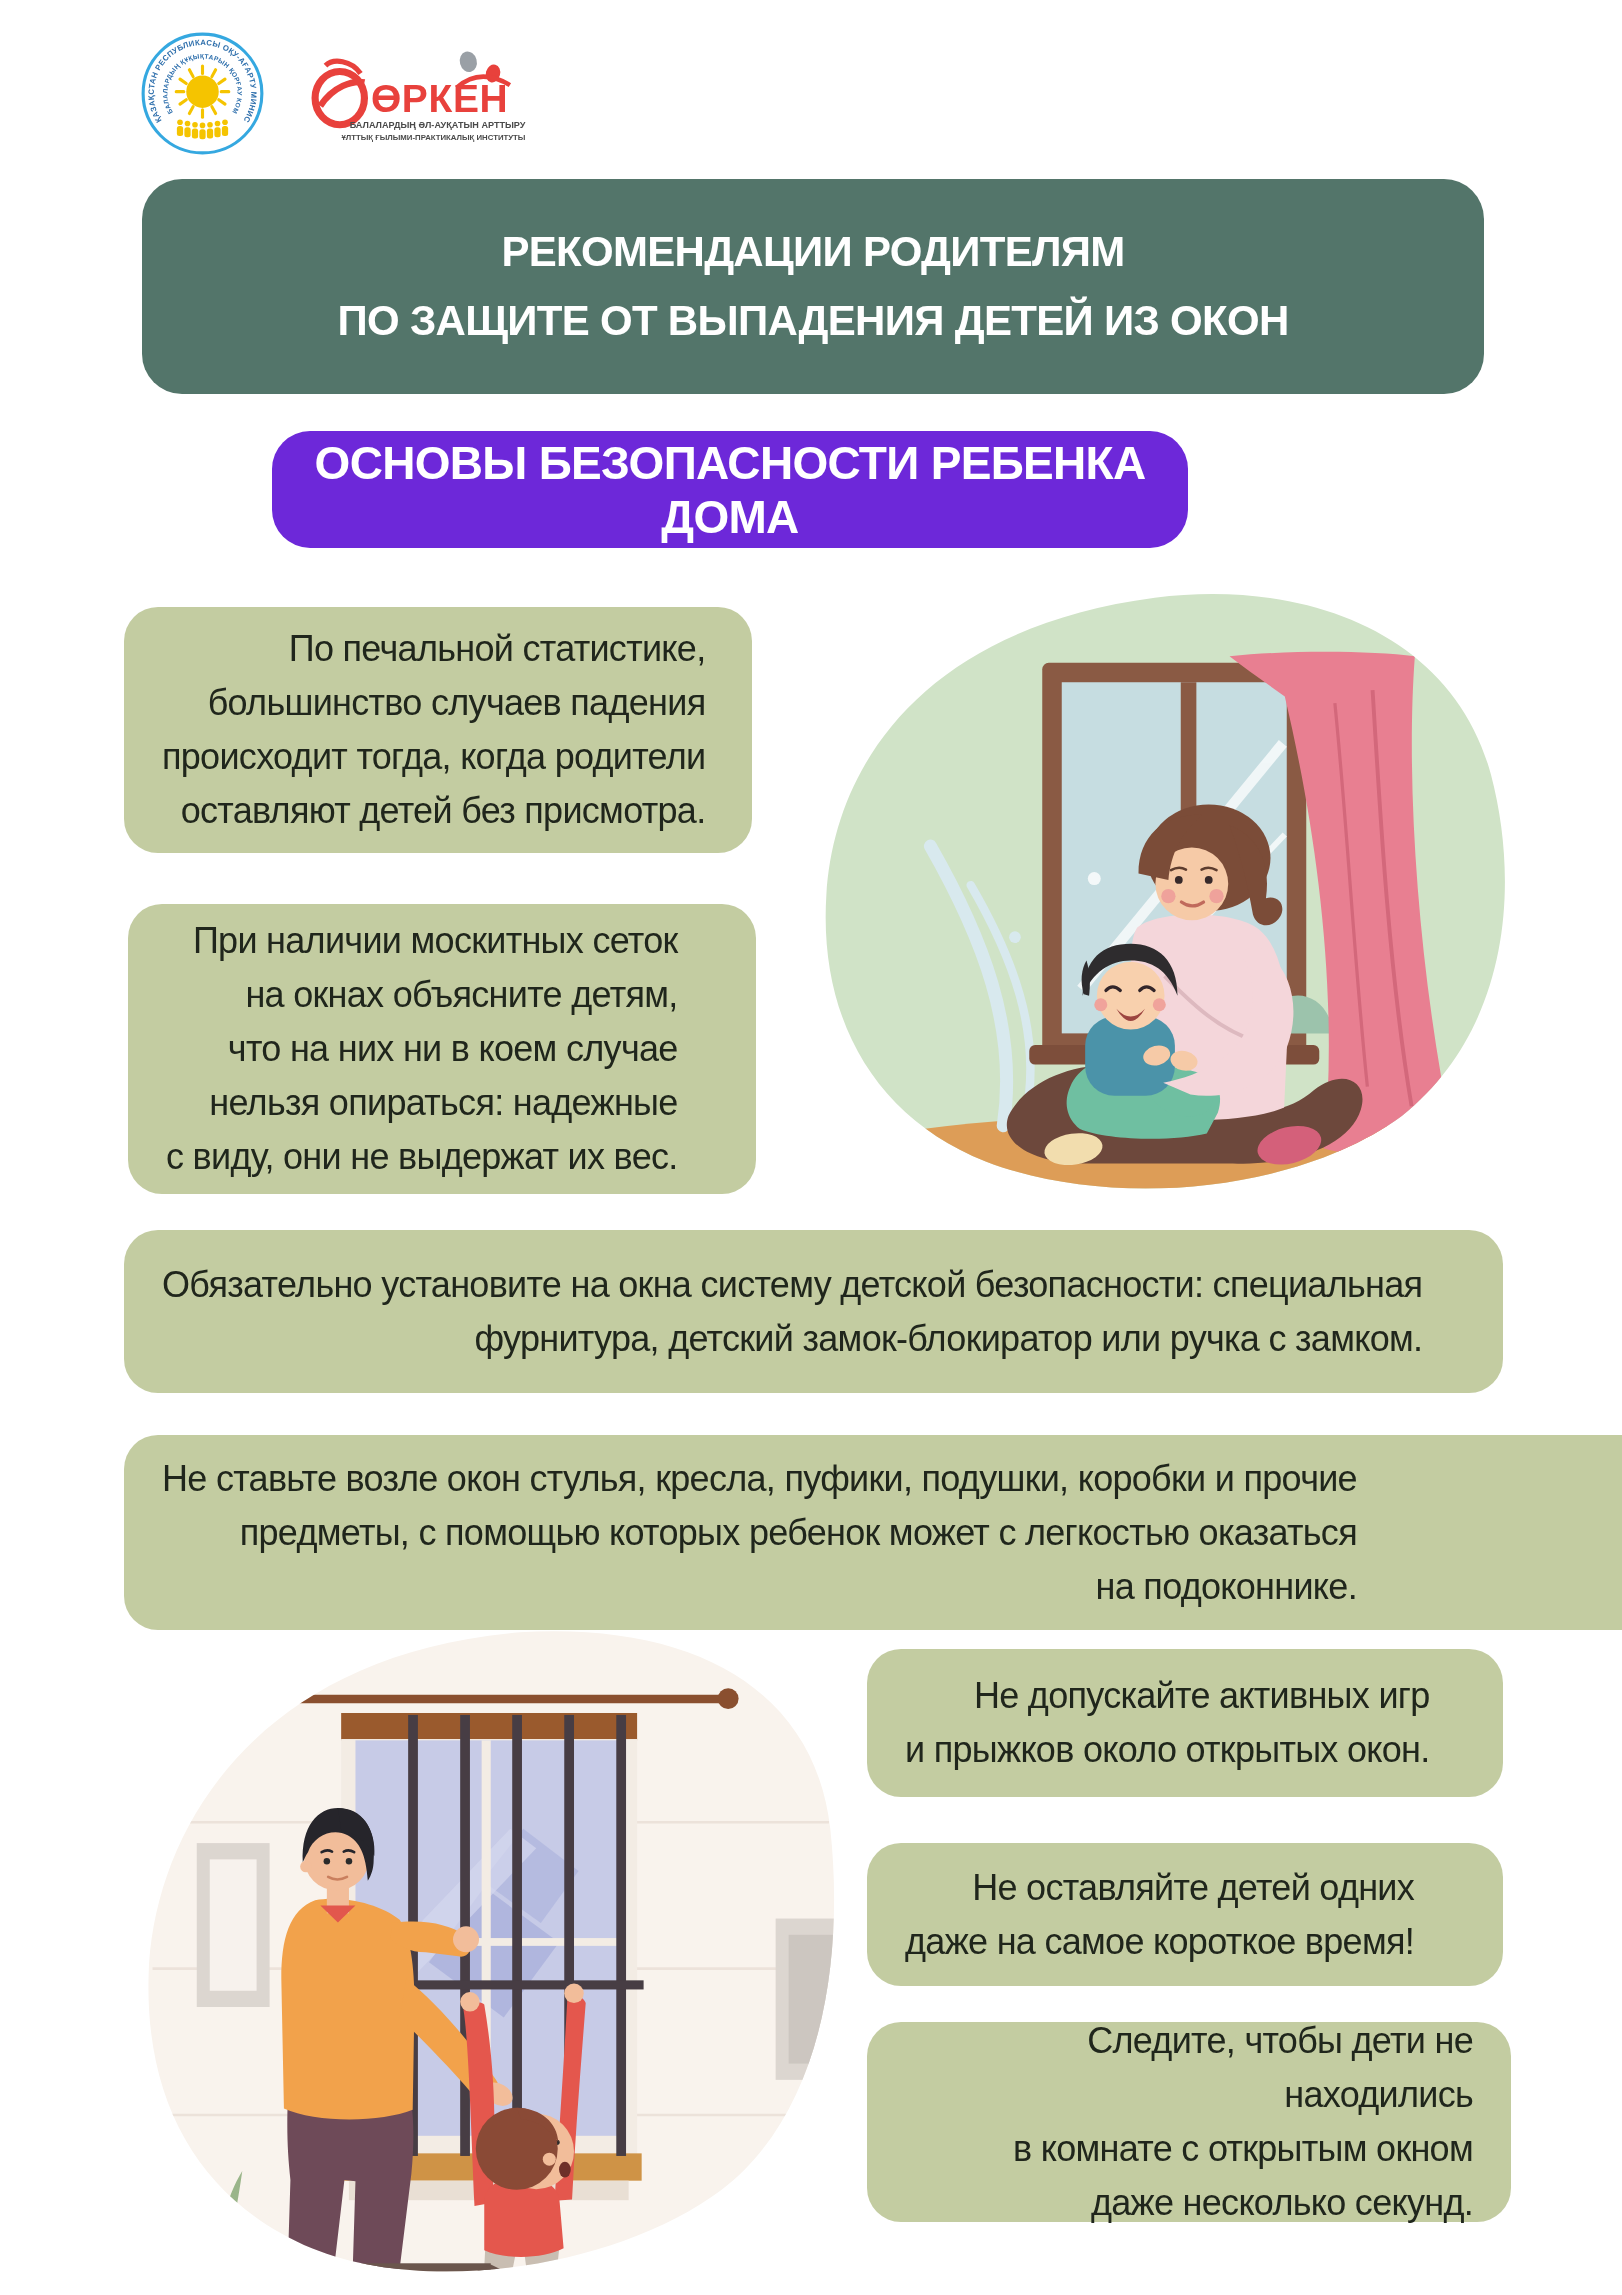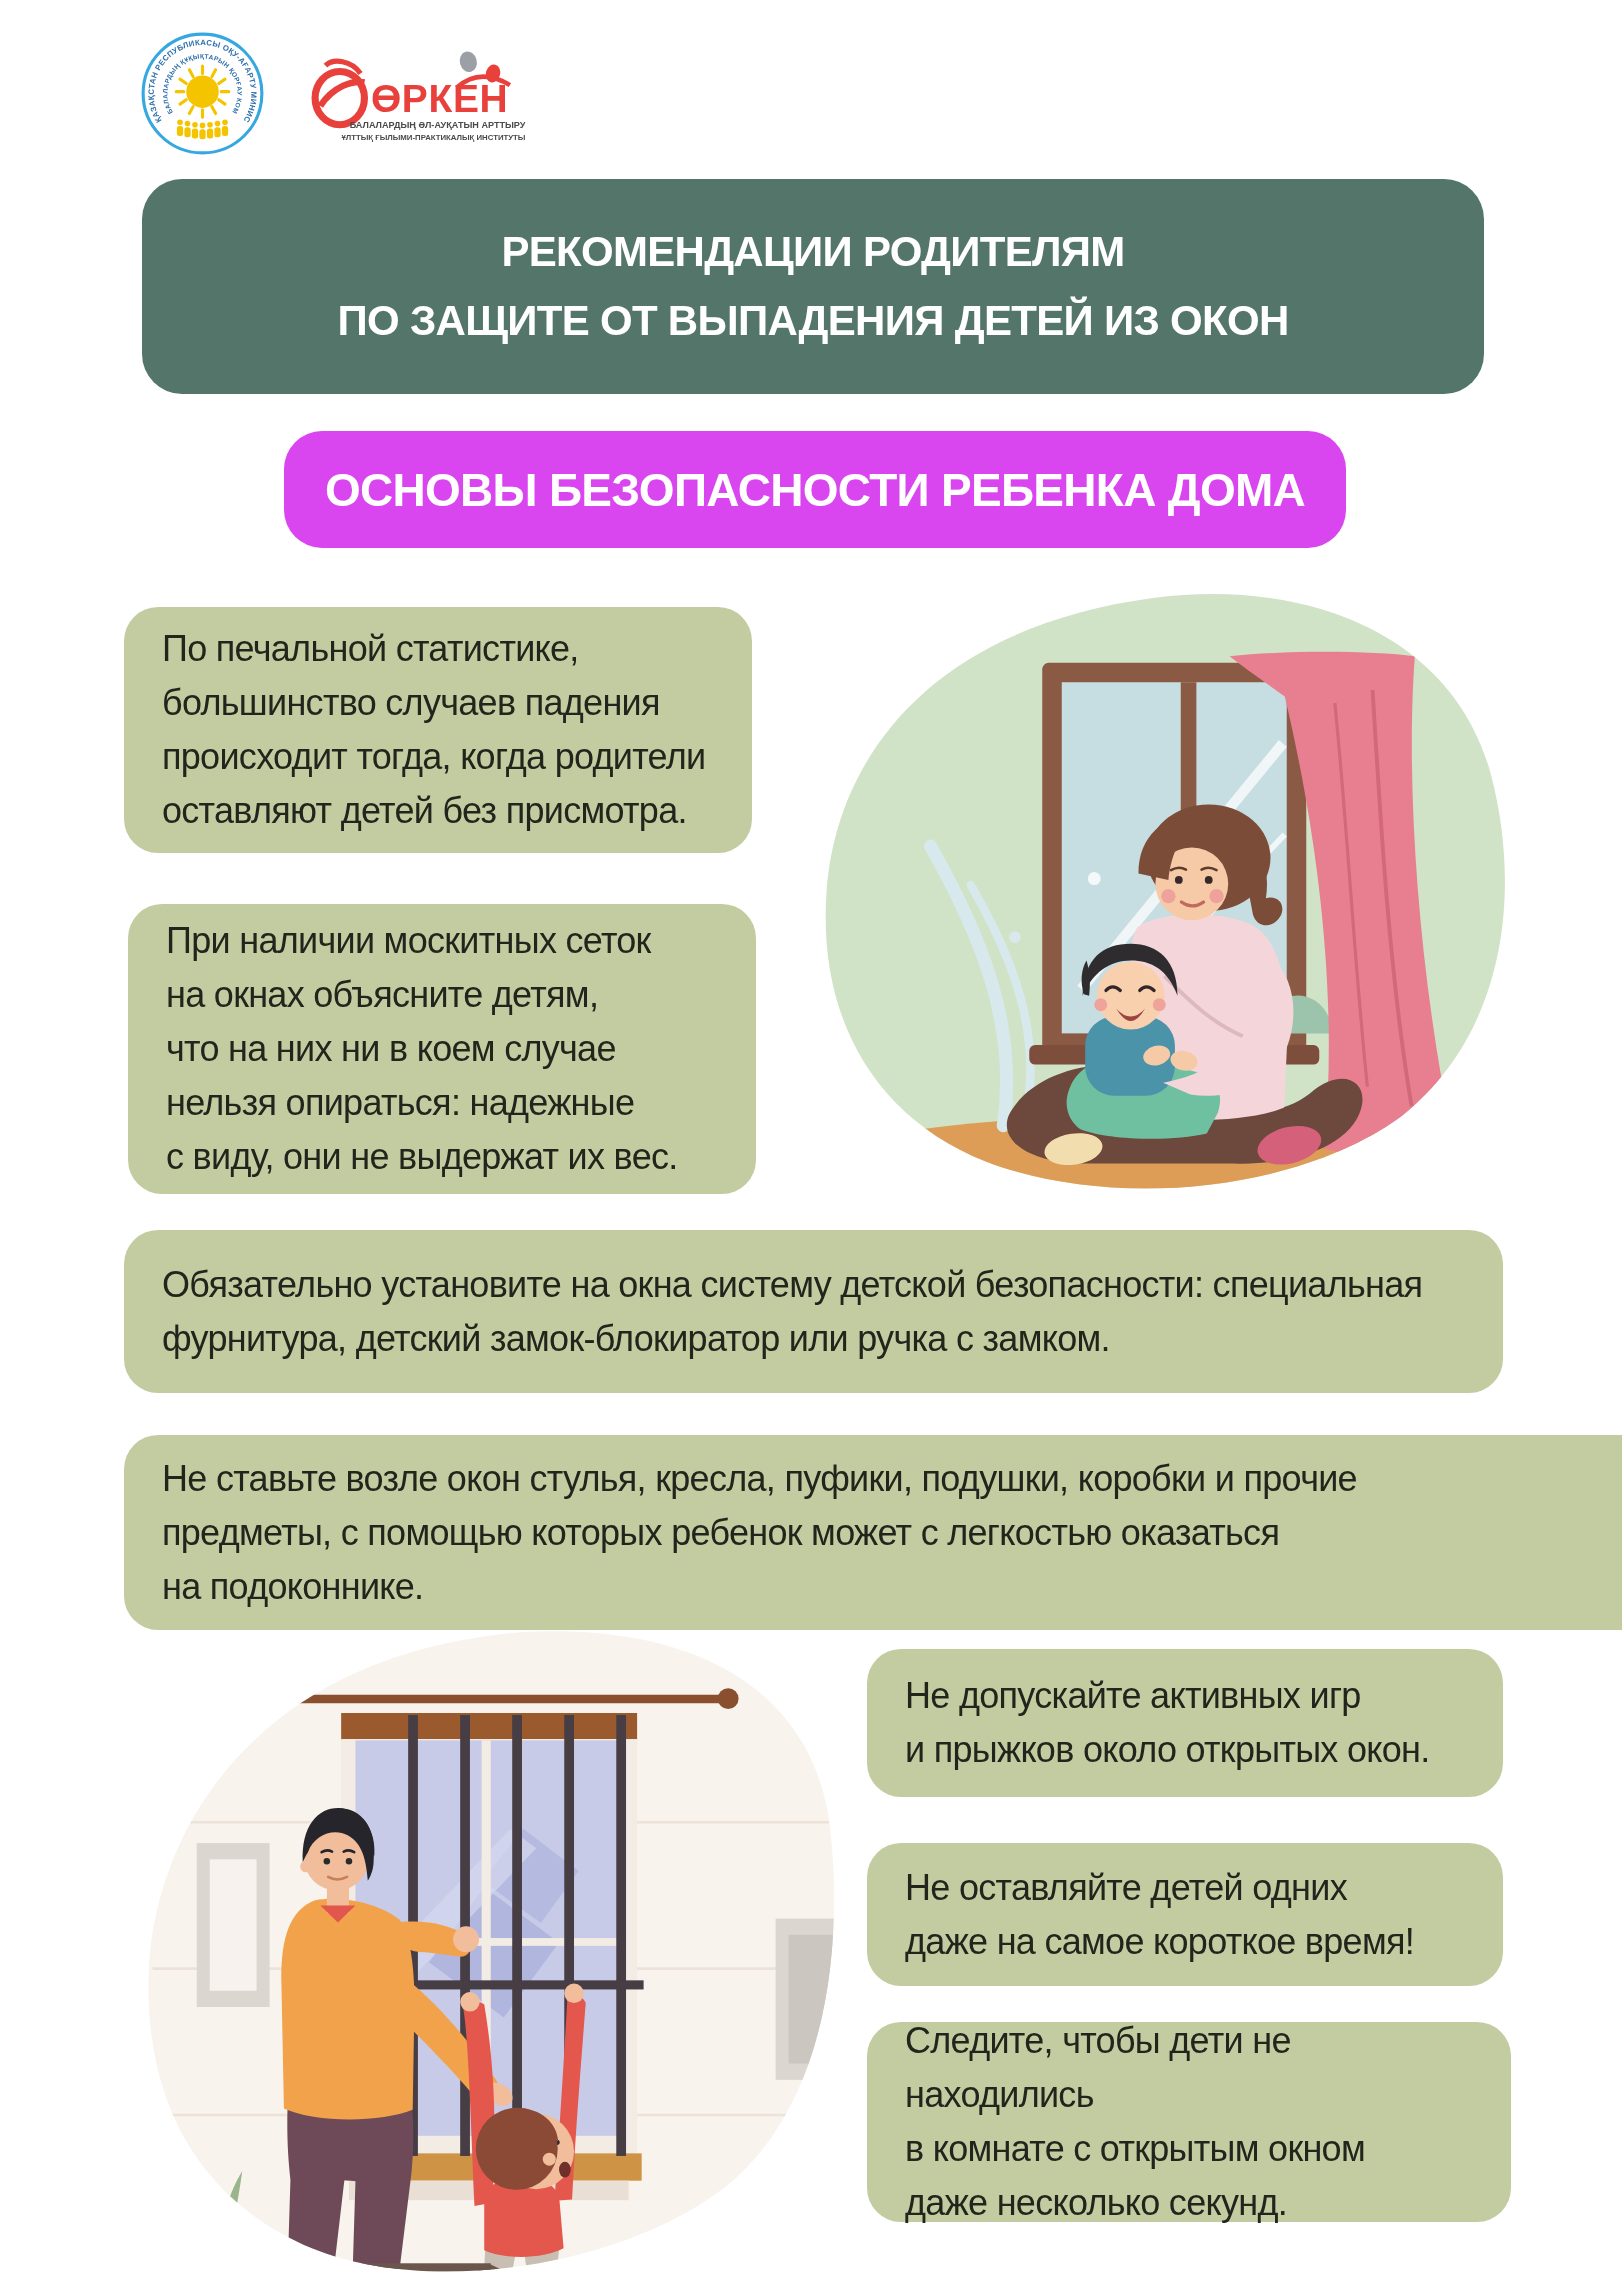--- a/index.html
+++ b/index.html
@@ -10,28 +10,28 @@
   .abs{position:absolute;}
   .banner{
     display:flex;align-items:center;justify-content:center;
     color:#ffffff;font-weight:bold;text-align:center;white-space:pre-line;
   }
   #title-banner{
     left:142px;top:179px;width:1342px;height:215px;border-radius:40px;
     background:#53756a;font-size:42px;line-height:1.62;letter-spacing:-0.7px;
   }
   #subtitle-banner{
-    left:284px;top:431px;width:1062px;height:117px;border-radius:38px;
-    background:#d946ef;font-size:46px;letter-spacing:-0.7px;
+    left:272px;top:431px;width:916px;height:117px;border-radius:38px;
+    background:#6d28d9;font-size:46px;letter-spacing:-0.7px;
   }
   .tip{
     background:#c3cca1;border-radius:34px;color:#20261c;
     display:flex;align-items:center;
     font-size:36px;line-height:1.5;letter-spacing:-0.7px;
-    white-space:pre-line;padding:24px 38px;box-sizing:border-box;
+    white-space:pre-line;padding:24px 38px;box-sizing:border-box;text-align:right;
   }
   #tip-1{left:124px;top:607px;width:628px;height:246px;}
   #tip-2{left:128px;top:904px;width:628px;height:290px;}
   #tip-3{left:124px;top:1230px;width:1379px;height:163px;}
   #tip-4{left:124px;top:1435px;width:1540px;height:195px;}
   #tip-5{left:867px;top:1649px;width:636px;height:148px;}
   #tip-6{left:867px;top:1843px;width:636px;height:143px;}
   #tip-7{left:867px;top:2022px;width:644px;height:200px;}
   #ministry-logo{left:140px;top:31px;width:125px;height:125px;}
   #orken-logo{left:306px;top:46px;width:224px;height:99px;}

